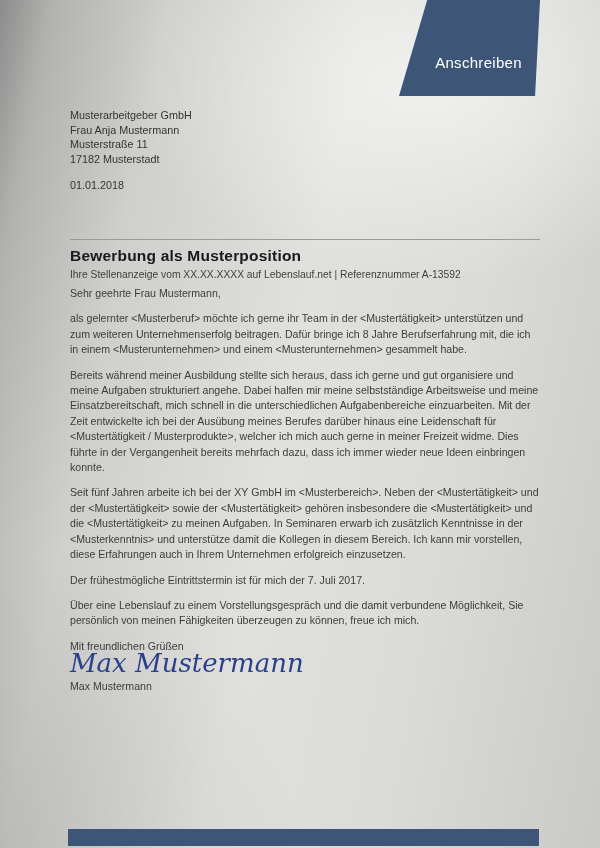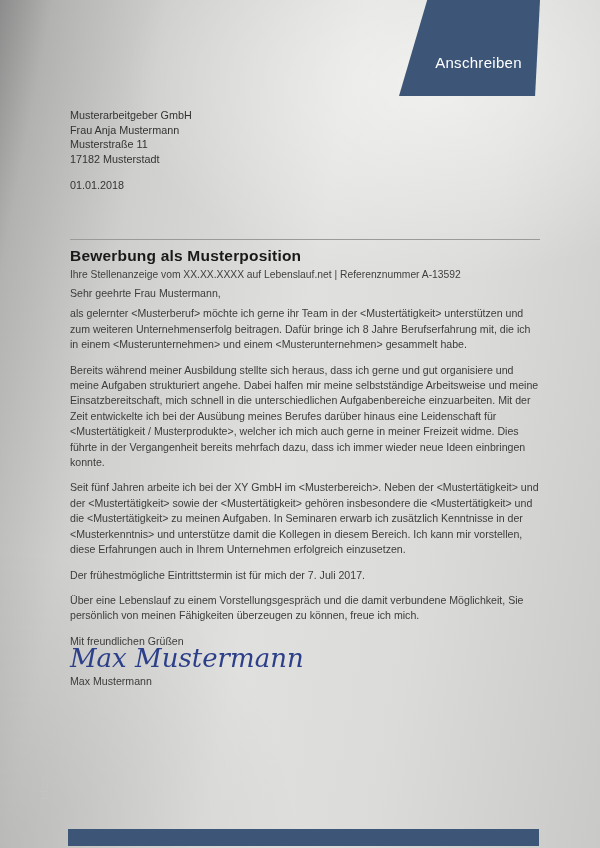--- a/index.html
+++ b/index.html
@@ -91,21 +91,21 @@
   .letter-body {
     position: absolute;
     top: 286px;
     left: 0;
     right: 0;
     font-size: 10.6px;
     line-height: 15.4px;
     color: #3c3c3a;
   }
   .letter-body p { margin: 0 0 10px 0; }
-  .letter-body p.salutation { margin-bottom: 5px; }
+  .letter-body p.salutation { }
   .letter-body p.closing { margin-bottom: 2px; }
 
   .signature-script {
     font-family: "DejaVu Serif", serif;
     font-style: italic;
     font-size: 26px;
     color: var(--signature, #2c3f8a);
     margin: 2px 0 7px 0;
   }
   .signature-name {

